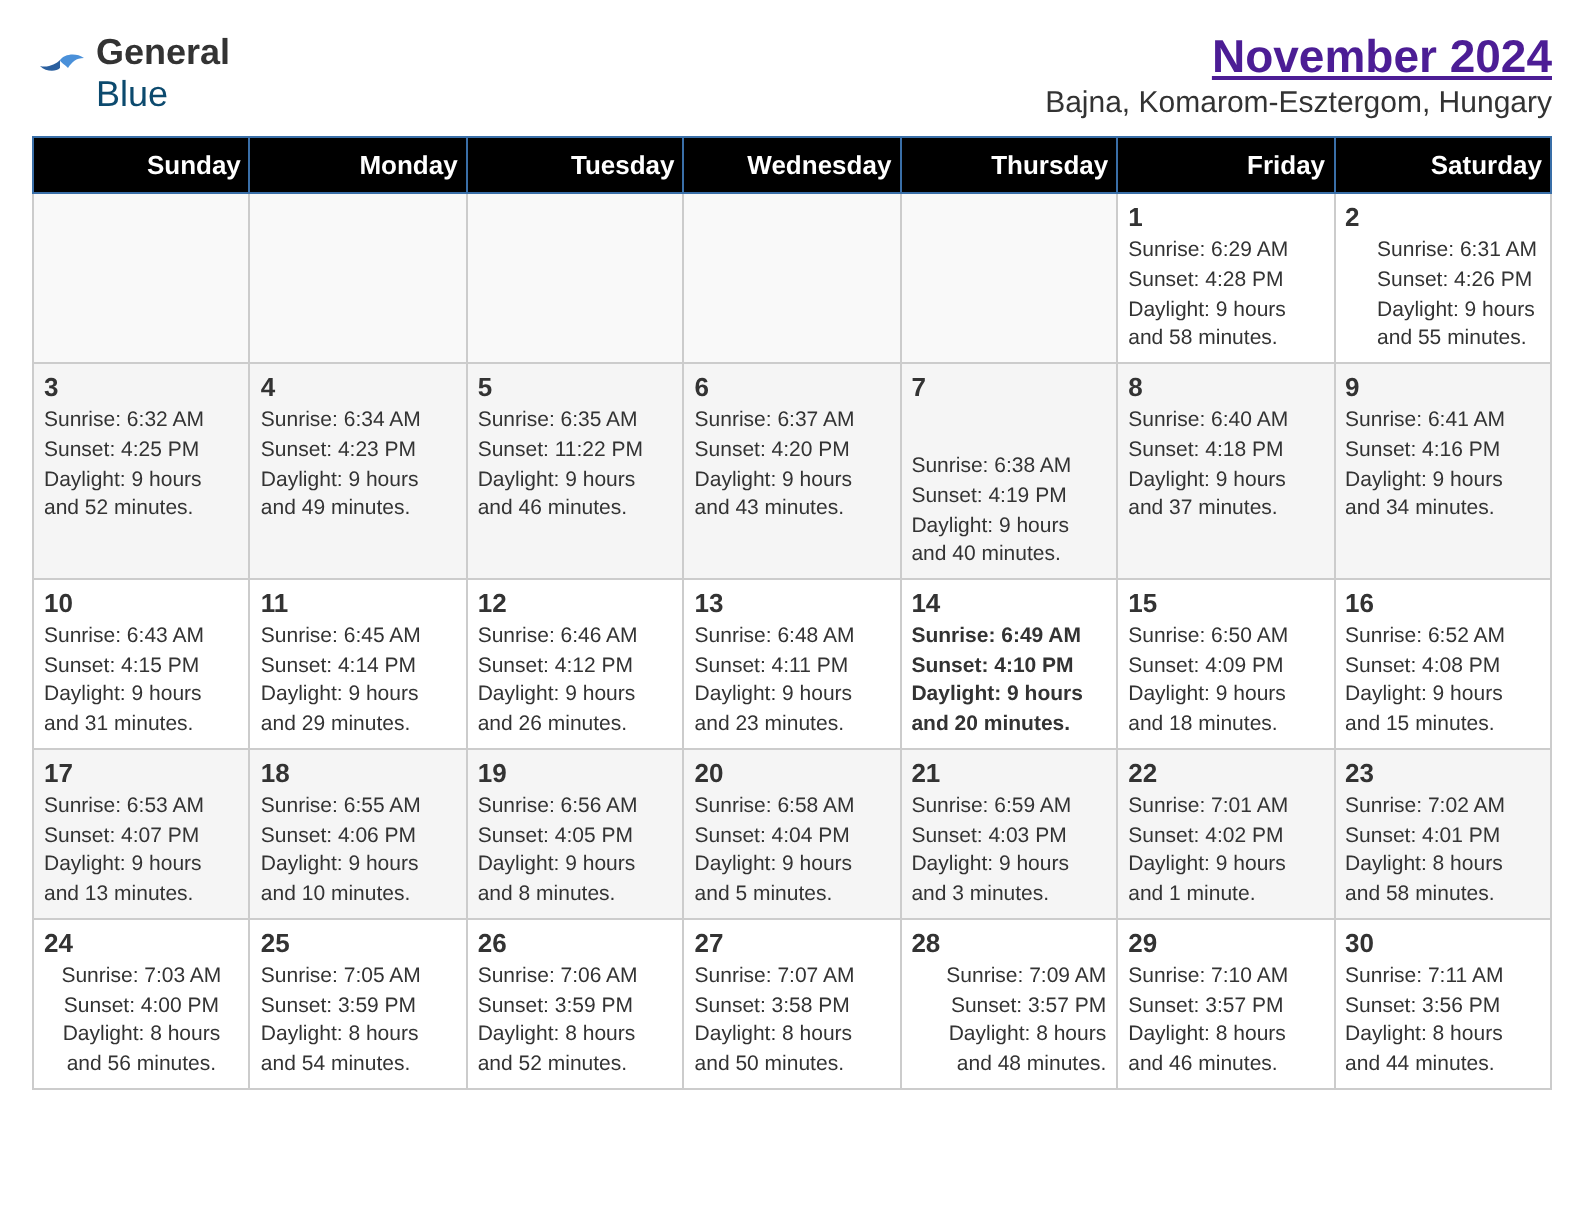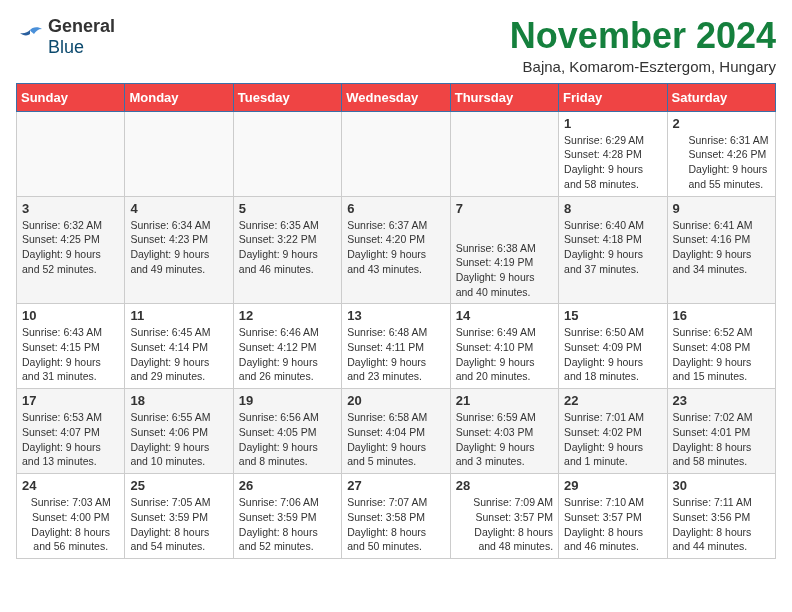--- a/index.html
+++ b/index.html
@@ -22,42 +22,43 @@
       gap: 4px;
     }
     .logo-bird {
       width: 28px;
       height: 22px;
     }
     .title-area {
       text-align: right;
     }
     .month-title {
-      font-size: 36px;
+      font-size: 23px;
       font-weight: bold;
-      color: #15803d;
+      color: #4c1d95;
       line-height: 1.1;
+      text-decoration: underline;
     }
     .location-title {
       font-size: 15px;
       color: #333;
       margin-top: 2px;
     }
     table {
       width: 100%;
       border-collapse: collapse;
       table-layout: fixed;
     }
     th {
-      background-color: #ef4444;
+      background-color: #000000;
       color: #fff;
       font-size: 13px;
       font-weight: bold;
       padding: 6px 4px;
-      text-align: left;
+      text-align: right;
       border: 1px solid #3a6fa8;
     }
     td {
       border: 1px solid #ccc;
       vertical-align: top;
       padding: 4px 5px;
       height: 85px;
       background: #fff;
       font-size: 11px;
       color: #333;
@@ -142,21 +143,21 @@
         </td>
         <td>
           <span class="day-number">4</span>
           <div class="day-info" style="white-space: pre-line;">Sunrise: 6:34 AM
 Sunset: 4:23 PM
 Daylight: 9 hours and 49 minutes.</div>
         </td>
         <td>
           <span class="day-number">5</span>
           <div class="day-info" style="white-space: pre-line;">Sunrise: 6:35 AM
-Sunset: 3:22 PM
+Sunset: 11:22 PM
 Daylight: 9 hours and 46 minutes.</div>
         </td>
         <td>
           <span class="day-number">6</span>
           <div class="day-info" style="white-space: pre-line;">Sunrise: 6:37 AM
 Sunset: 4:20 PM
 Daylight: 9 hours and 43 minutes.</div>
         </td>
         <td>
           <span class="day-number">7</span>
@@ -197,21 +198,21 @@
 Daylight: 9 hours and 26 minutes.</div>
         </td>
         <td>
           <span class="day-number">13</span>
           <div class="day-info" style="white-space: pre-line;">Sunrise: 6:48 AM
 Sunset: 4:11 PM
 Daylight: 9 hours and 23 minutes.</div>
         </td>
         <td>
           <span class="day-number">14</span>
-          <div class="day-info" style="white-space: pre-line;">Sunrise: 6:49 AM
+          <div class="day-info" style="white-space: pre-line; font-weight: bold;">Sunrise: 6:49 AM
 Sunset: 4:10 PM
 Daylight: 9 hours and 20 minutes.</div>
         </td>
         <td>
           <span class="day-number">15</span>
           <div class="day-info" style="white-space: pre-line;">Sunrise: 6:50 AM
 Sunset: 4:09 PM
 Daylight: 9 hours and 18 minutes.</div>
         </td>
         <td>

